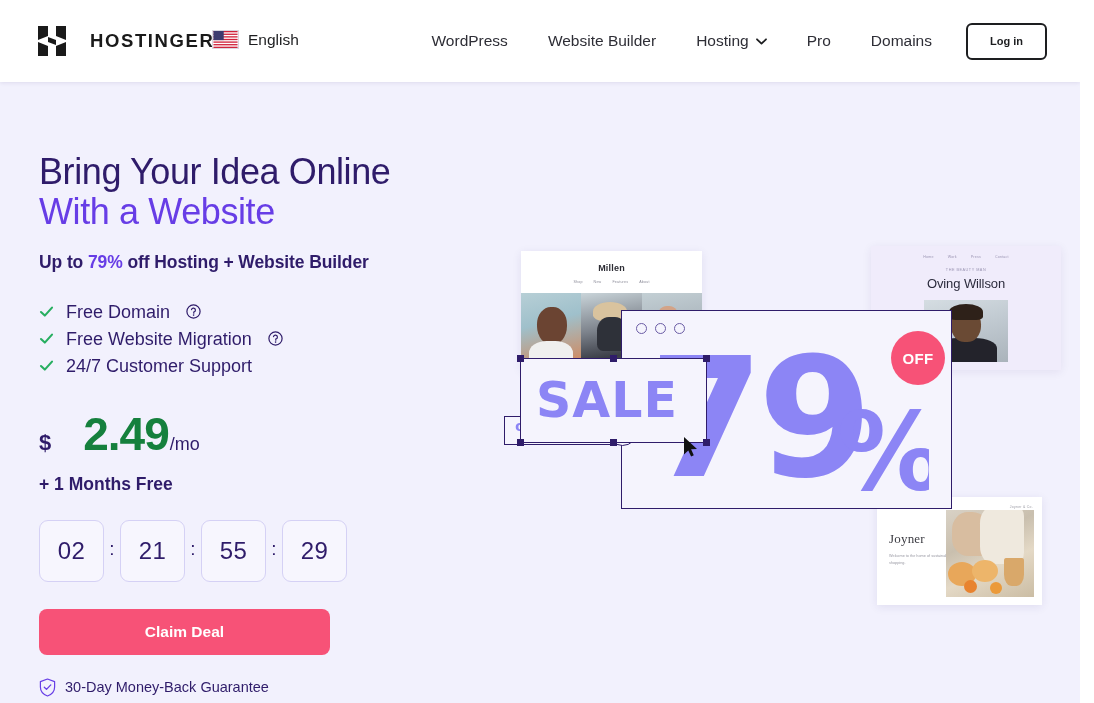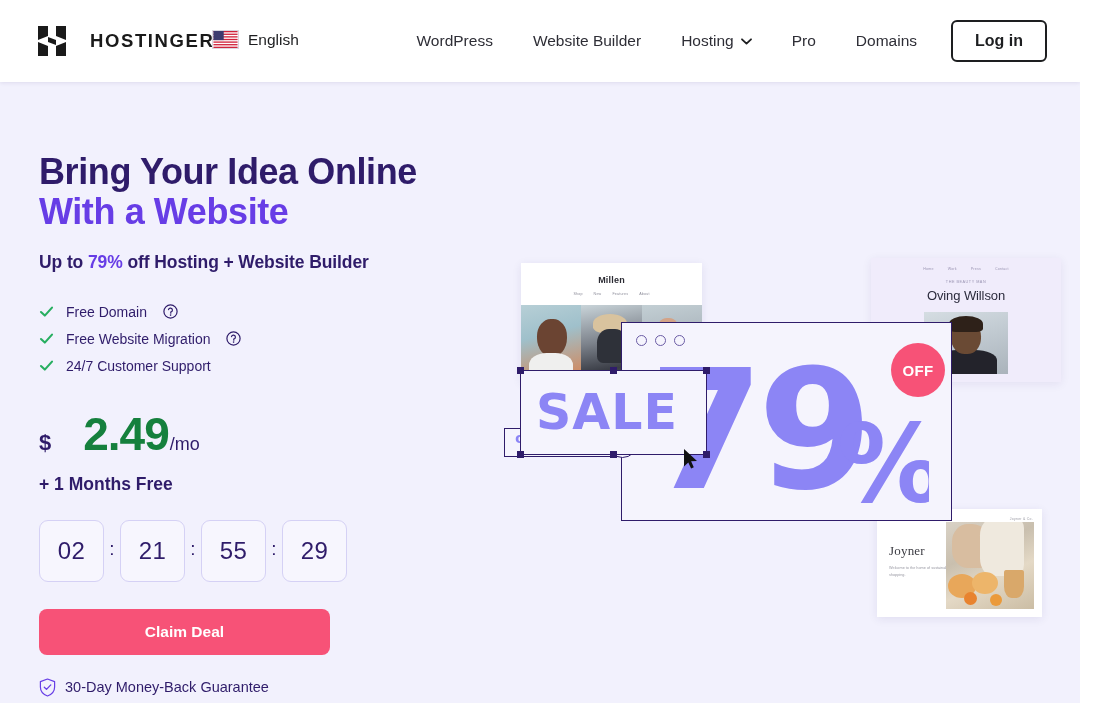--- a/index.html
+++ b/index.html
@@ -103,21 +103,21 @@
   .chevron {
     display: inline-block;
     width: 11px;
     height: 7px;
   }
   .login-btn {
     margin-left: 14px;
     border: 2px solid #1d1e20;
     border-radius: 6px;
     padding: 11px 22px;
-    font-size: 16px;
+    font-size: 11px;
     font-weight: 700;
     color: #1d1e20;
     background: transparent;
     cursor: pointer;
     line-height: 1;
     font-family: "Liberation Sans", sans-serif;
     white-space: nowrap;
   }
 
   
@@ -131,21 +131,21 @@
   .hero-left {
     position: absolute;
     left: 39px;
     top: 0;
     width: 470px;
   }
   .headline {
     margin: 0;
     padding-top: 70px;
     font-size: 36px;
-    font-weight: 700;
+    font-weight: 400;
     line-height: 1.12;
     letter-spacing: -0.4px;
     color: #2f1c6a;
   }
   .headline .line2 {
     display: block;
     color: #673de6;
   }
   .subhead {
     margin: 0;
@@ -170,21 +170,21 @@
     gap: 12px;
     height: 26px;
     margin-bottom: 1px;
   }
   .check-icon {
     width: 15px;
     height: 15px;
     flex: none;
   }
   .feature-label {
-    font-size: 14px;
+    font-size: 18px;
     color: #2f1c6a;
     line-height: 1;
   }
   .help-icon {
     width: 15px;
     height: 15px;
     margin-left: 4px;
     cursor: pointer;
     flex: none;
   }
@@ -275,21 +275,21 @@
   .guarantee-label {
     font-size: 14.5px;
     color: #2f1c6a;
     line-height: 1;
   }
 
   
   .collage {
     position: absolute;
     left: 490px;
-    top: 16px;
+    top: 4px;
     width: 590px;
     height: 446px;
   }
 
   .card {
     position: absolute;
     background: #ffffff;
     overflow: hidden;
   }
 

